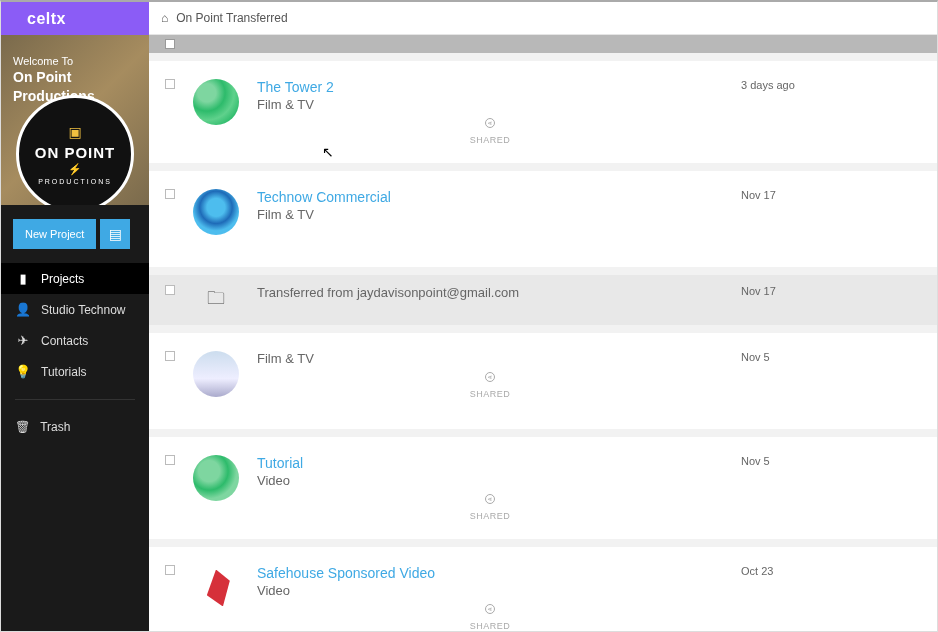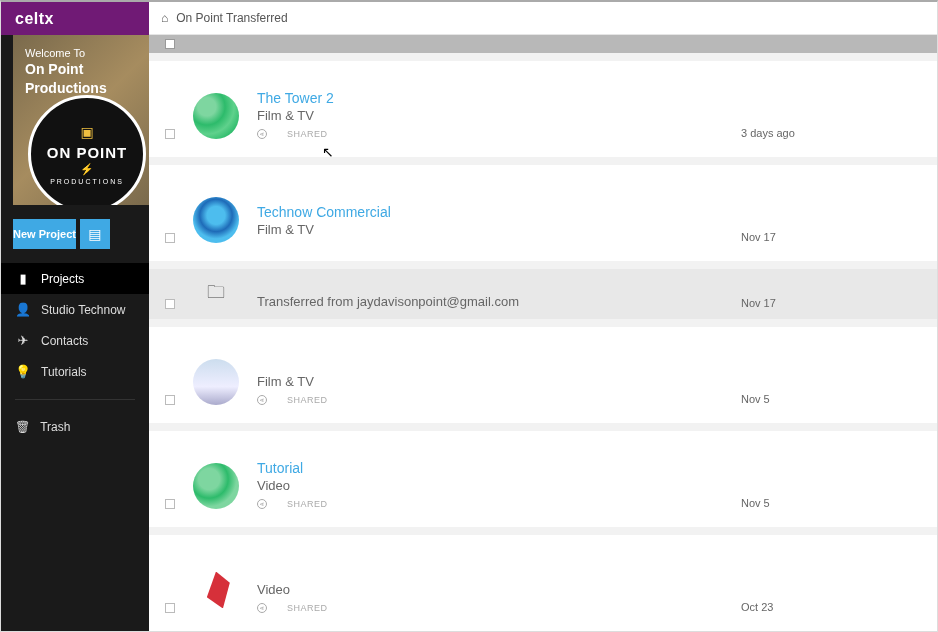--- a/index.html
+++ b/index.html
@@ -1,57 +1,57 @@
 <!DOCTYPE html>
 <html><head>
 <meta charset="utf-8">
 <style>
 * { margin: 0; padding: 0; box-sizing: border-box; }
 body { font-family: Arial, Helvetica, sans-serif; font-size: 13px; color: #333; background: #f5f5f5; width: 938px; height: 632px; overflow: hidden; }
 .app { display: flex; height: 100%; border: 1px solid #ddd; border-top: 2px solid #aaa; }
 .sidebar { width: 148px; background: #1a1a1a; color: #eee; display: flex; flex-direction: column; flex-shrink: 0; }
-.logo-bar { height: 33px; background: #701a75; display: flex; align-items: center; padding-left: 14px; }
+.logo-bar { height: 33px; background: #8b5cf6; display: flex; align-items: center; padding-left: 26px; }
 .logo-text { color: #fff; font-weight: bold; font-size: 16px; letter-spacing: 0.5px; }
-.hero { height: 170px; background: linear-gradient(135deg,#7a6a4c 0%,#a68c5f 50%,#7a6a4c 100%); position: relative; overflow: hidden; padding: 12px 12px; margin-left: 12px; }
+.hero { height: 170px; background: linear-gradient(135deg,#7a6a4c 0%,#a68c5f 50%,#7a6a4c 100%); position: relative; overflow: hidden; padding: 20px 12px; }
 .hero .welcome { font-size: 11px; color: #fff; }
 .hero .orgname { font-size: 14px; color: #fff; font-weight: 600; line-height: 1.2; margin-top: 2px; }
 .hero .circle { position: absolute; top: 60px; left: 15px; width: 118px; height: 118px; border-radius: 50%; background: #111; border: 3px solid #fff; display: flex; flex-direction: column; align-items: center; justify-content: center; }
 .hero .circle .cam { color: #f0c040; font-size: 14px; }
 .hero .circle .brand { color: #fff; font-weight: 900; font-size: 15px; letter-spacing: 1px; margin-top: 4px; }
 .hero .circle .bolt { color: #f0c040; font-size: 11px; margin-top: 2px; }
 .hero .circle .prod { color: #fff; font-size: 7px; letter-spacing: 2px; margin-top: 2px; }
 .btn-row { padding: 14px 12px; display: flex; gap: 4px; }
-.btn-new { background: #3fa9e4; color: #fff; border: none; padding: 9px 0; font-size: 11px; cursor: pointer; font-weight: bold; }
+.btn-new { background: #3fa9e4; color: #fff; border: none; padding: 9px 12px; font-size: 11px; cursor: pointer; }
 .btn-folder { background: #3fa9e4; color: #fff; border: none; width: 30px; font-size: 14px; cursor: pointer; display: flex; align-items: center; justify-content: center; }
 .nav { list-style: none; }
 .nav li { display: flex; align-items: center; gap: 10px; padding: 8px 14px; font-size: 12px; cursor: pointer; color: #ddd; }
 .nav li.active { background: #000; color: #fff; }
 .nav li .nav-icon { width: 16px; text-align: center; font-size: 13px; }
 .divider { border: 0; border-top: 1px solid #333; margin: 12px 14px; }
 .trash { display: flex; align-items: center; gap: 10px; padding: 8px 14px; font-size: 12px; cursor: pointer; color: #ddd; }
 .main { flex: 1; background: #f2f2f2; display: flex; flex-direction: column; overflow: hidden; }
 .crumb-bar { height: 33px; background: #fff; border-bottom: 1px solid #e5e5e5; display: flex; align-items: center; padding-left: 12px; gap: 8px; font-size: 12px; color: #555; }
 .select-bar { height: 18px; background: #b8b8b8; display: flex; align-items: center; padding-left: 16px; }
 .select-bar .cb { width: 10px; height: 10px; background: #fff; border: 1px solid #999; }
 .list { flex: 1; overflow-y: auto; }
-.row { display: flex; align-items: flex-end; background: #fff; margin: 8px 0 0 0; padding: 18px 16px; gap: 18px; min-height: 96px; }
+.row { display: flex; align-items: flex-start; background: #fff; margin: 8px 0 0 0; padding: 18px 16px; gap: 18px; min-height: 96px; }
 .row.folderrow { background: #e8e8e8; min-height: 48px; padding: 10px 16px; margin-top: 8px; }
 .row .cb { width: 10px; height: 10px; background: #fff; border: 1px solid #bbb; flex-shrink: 0; }
 .thumb { width: 46px; height: 46px; border-radius: 50%; flex-shrink: 0; }
 .t-green { background: radial-gradient(circle at 30% 30%, #7ed6a0 20%, #2dbb6b 40%, #5fd18c 60%, #2dbb6b 80%); }
 .t-blue { background: radial-gradient(circle at 50% 40%, #4dbdee 25%, #1e6bb8 45%, #4dbdee 65%); }
 .t-photo { background: linear-gradient(180deg,#cde 0%,#eef 60%,#aac 100%); }
 .t-mixed { background: radial-gradient(circle at 35% 35%, #7ed6a0 25%, #2dbb6b 45%, #7ed6a0 65%); }
 .t-red { background: #fff; position: relative; overflow: hidden; }
 .t-red::after { content:""; position:absolute; inset:10% 20% 10% 30%; background:#d6303a; clip-path: polygon(40% 0,100% 30%,70% 100%,0 70%); }
 .folder-icon-cell { width: 46px; display: flex; justify-content: center; }
 .meta { flex: 1; min-width: 0; }
 .ptitle { color: #3fa9e4; font-size: 14px; margin-bottom: 2px; }
 .ptype { font-size: 13px; color: #666; margin-bottom: 6px; }
-.pstatus { font-size: 9px; color: #aaa; text-transform: uppercase; letter-spacing: 0.5px; display: flex; align-items: center; gap: 20px; }
+.pstatus { font-size: 9px; color: #aaa; text-transform: uppercase; letter-spacing: 0.5px; display: flex; align-items: center; gap: 7px; flex-direction: column; }
 .pstatus .sicon { width: 10px; height: 10px; border: 1px solid #aaa; border-radius: 50%; display: inline-flex; align-items: center; justify-content: center; font-size: 7px; color:#aaa; }
 .foldertxt { font-size: 13px; color: #666; }
 .datecol { width: 180px; font-size: 11px; color: #666; }
 .cursor { position: absolute; left: 321px; top: 142px; font-size: 14px; color: #000; pointer-events: none; }
 .rel { position: relative; }
 </style>
 </head>
 <body>
 
 <div class="app rel">
@@ -170,20 +170,21 @@
               <span>SHARED</span>
             </div>
         </div>
         <div class="datecol">Nov 5</div>
       </div>
 
       <div class="row">
         <span class="cb"></span>
         <div class="thumb t-red"></div>
         <div class="meta">
+          <div class="ptitle">Safehouse Sponsored Video</div>
           <div class="ptype">Video</div>
           <div class="pstatus">
               <span class="sicon">⪡</span>
               <span>SHARED</span>
             </div>
         </div>
         <div class="datecol">Oct 23</div>
       </div>
 
     </div>

